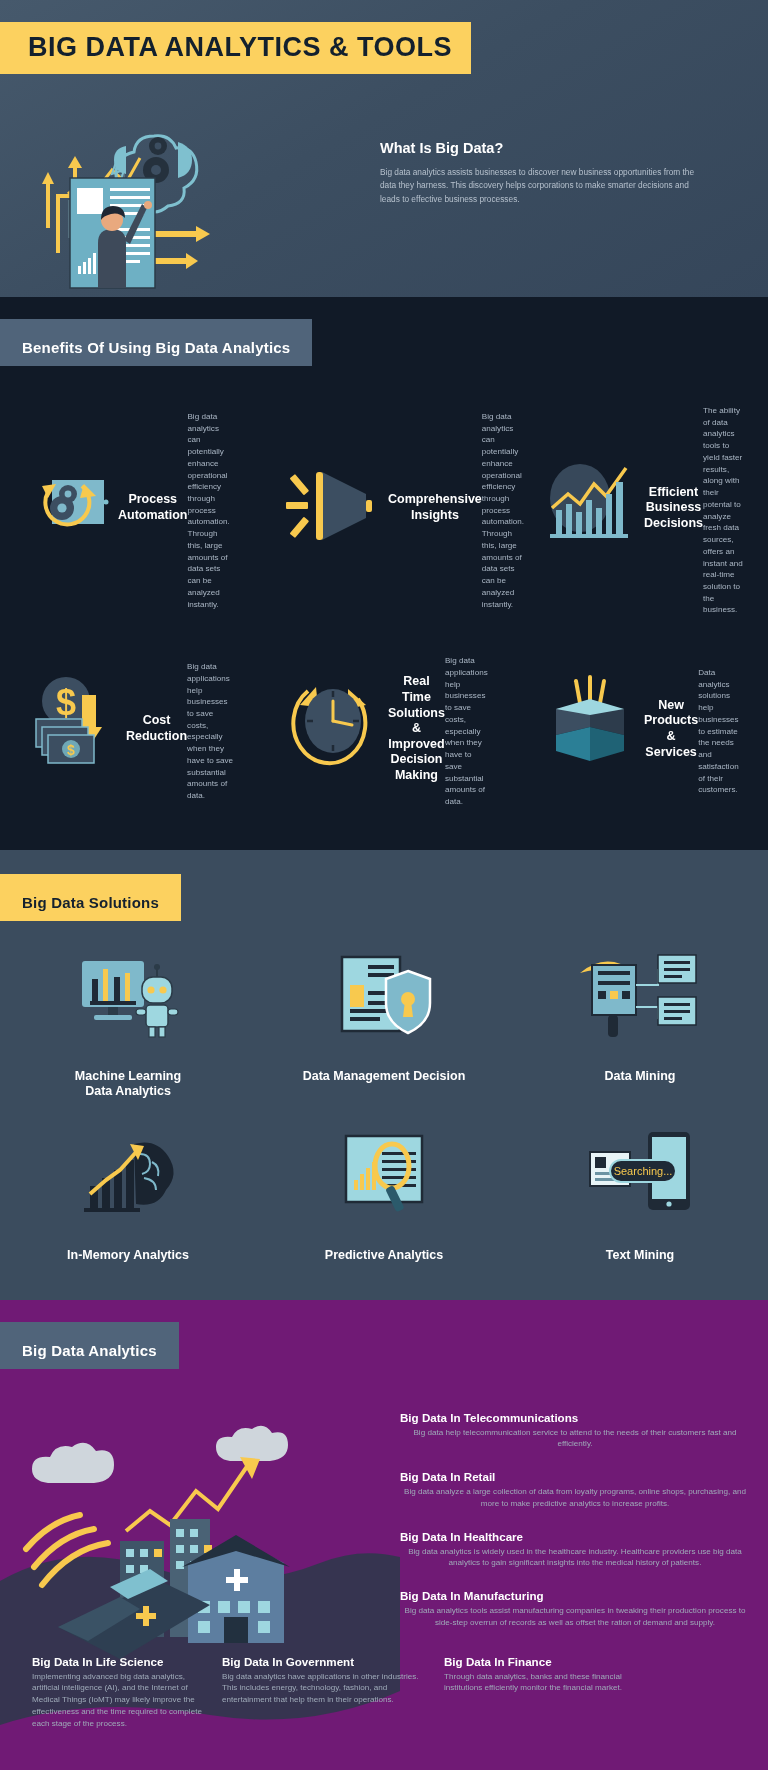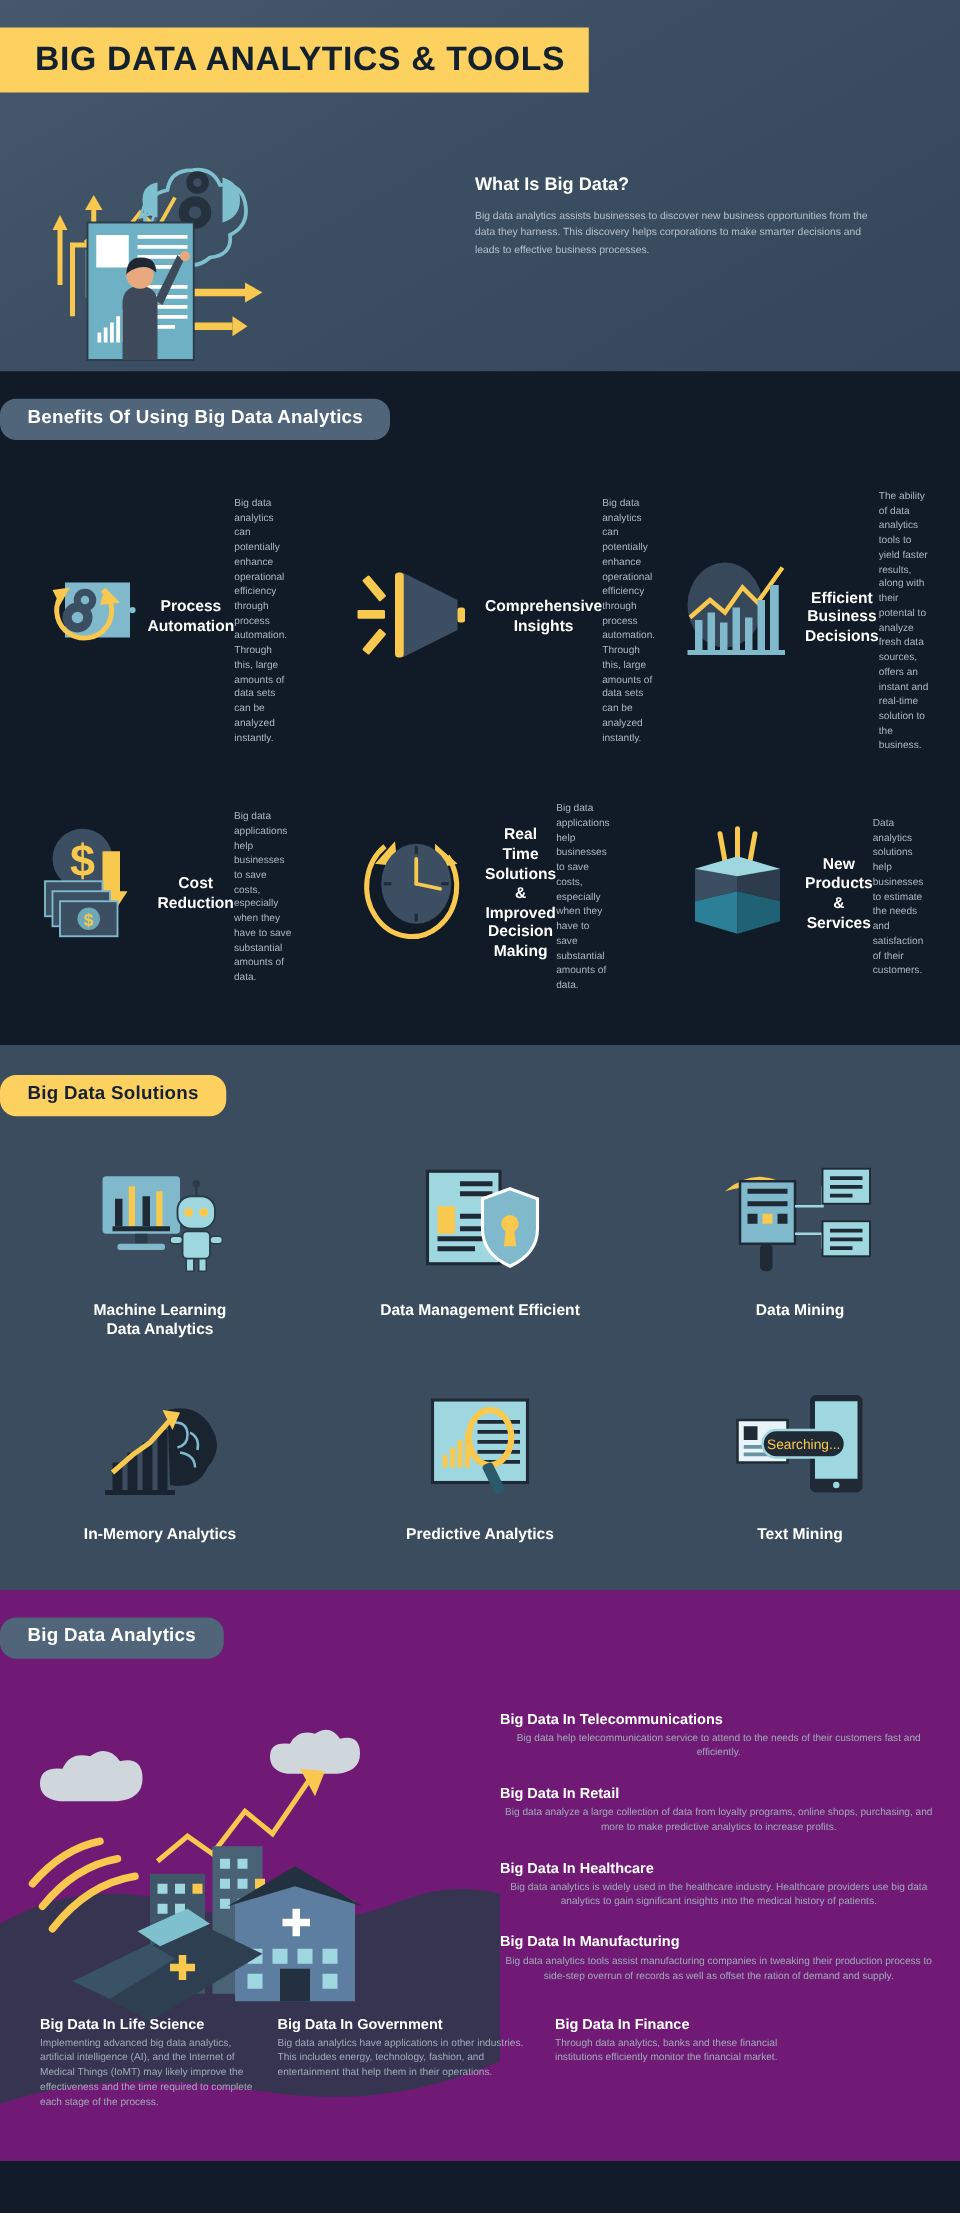--- a/index.html
+++ b/index.html
@@ -9,25 +9,24 @@
     font-family: "Liberation Sans", sans-serif;
     -webkit-font-smoothing: antialiased;
   }
   .page { width: 768px; position: relative; overflow: hidden; }
 
   
   .band-dark  { background: #111a27; }
 
   .ribbon {
     display: inline-block;
-    padding: 6px 22px 10px 22px;
+    padding: 20px 22px 10px 22px;
     font-size: 15px;
     font-weight: bold;
     letter-spacing: .2px;
-    border-radius: 13px;
   }
   .ribbon-yellow { background: #fcd15f; color: #14212f; }
   .ribbon-slate  { background: #50647a; color: #ffffff; }
 
   .card-title {
     color: #ffffff;
     font-weight: bold;
     font-size: 12.5px;
     text-align: center;
     line-height: 1.25;
@@ -69,21 +68,21 @@
   .ribbon-row { padding-left: 0; margin-bottom: 34px; }
   .grid3 { display: flex; }
   .cell3 { width: 256px; padding: 0 22px; display: flex; flex-direction: row; align-items: center; }
   .icon-box { height: 92px; display: flex; align-items: flex-end; justify-content: center; margin-bottom: 16px; }
   .benefit-row2 { margin-top: 34px; }
 
   
   .solutions { background: #3b4c5e; padding: 24px 0 36px 0; }
   .sol-grid { display: flex; margin-top: 30px; }
   .sol-cell { width: 256px; display: flex; flex-direction: column; align-items: center; }
-  .sol-icon { height: 104px; display: flex; align-items: flex-end; justify-content: center; }
+  .sol-icon { height: 104px; display: flex; align-items: flex-start; justify-content: center; }
   .sol-label {
     color: #fff; font-weight: bold; font-size: 12.5px; text-align: center;
     line-height: 1.25; margin-top: 14px;
   }
 
   
   .analytics { background: #701a75; padding: 22px 0 26px 0; position: relative; }
   .an-main { display: flex; margin-top: 22px; }
   .an-art { width: 400px; position: relative; height: 360px; }
   .an-list { width: 368px; padding-right: 18px; }
@@ -378,21 +377,21 @@
               <rect x="26" y="58" width="44" height="4"></rect>
               <rect x="26" y="66" width="30" height="4"></rect>
             </g>
             <rect x="26" y="34" width="14" height="22" fill="#f8c94e"></rect>
             <path d="M84 20 l22 8 v24 q0 20 -22 30 q-22 -10 -22 -30 v-24 z" fill="#7fb9cb" stroke="#ffffff" stroke-width="2.5"></path>
             <circle cx="84" cy="48" r="7" fill="#f8c94e"></circle>
             <polygon points="81,50 87,50 89,66 79,66" fill="#f8c94e"></polygon>
           </svg>
         </div>
         <div class="sol-label">
-          <span>Data Management Efficient</span>
+          <span>Data Management Decision</span>
         </div>
       </div>
 
       <div class="sol-cell">
         <div class="sol-icon">
           <svg width="132" height="96" viewBox="0 0 132 96">
             <path d="M6 22 q26 -22 54 -2 q-26 -6 -54 2 z" fill="#f8c94e"></path>
             <line x1="38" y1="14" x2="38" y2="34" stroke="#1f2a36" stroke-width="3"></line>
             <rect x="18" y="14" width="44" height="50" fill="#7fb9cb" stroke="#1f2a36" stroke-width="2"></rect>
             <g fill="#1f2a36">

